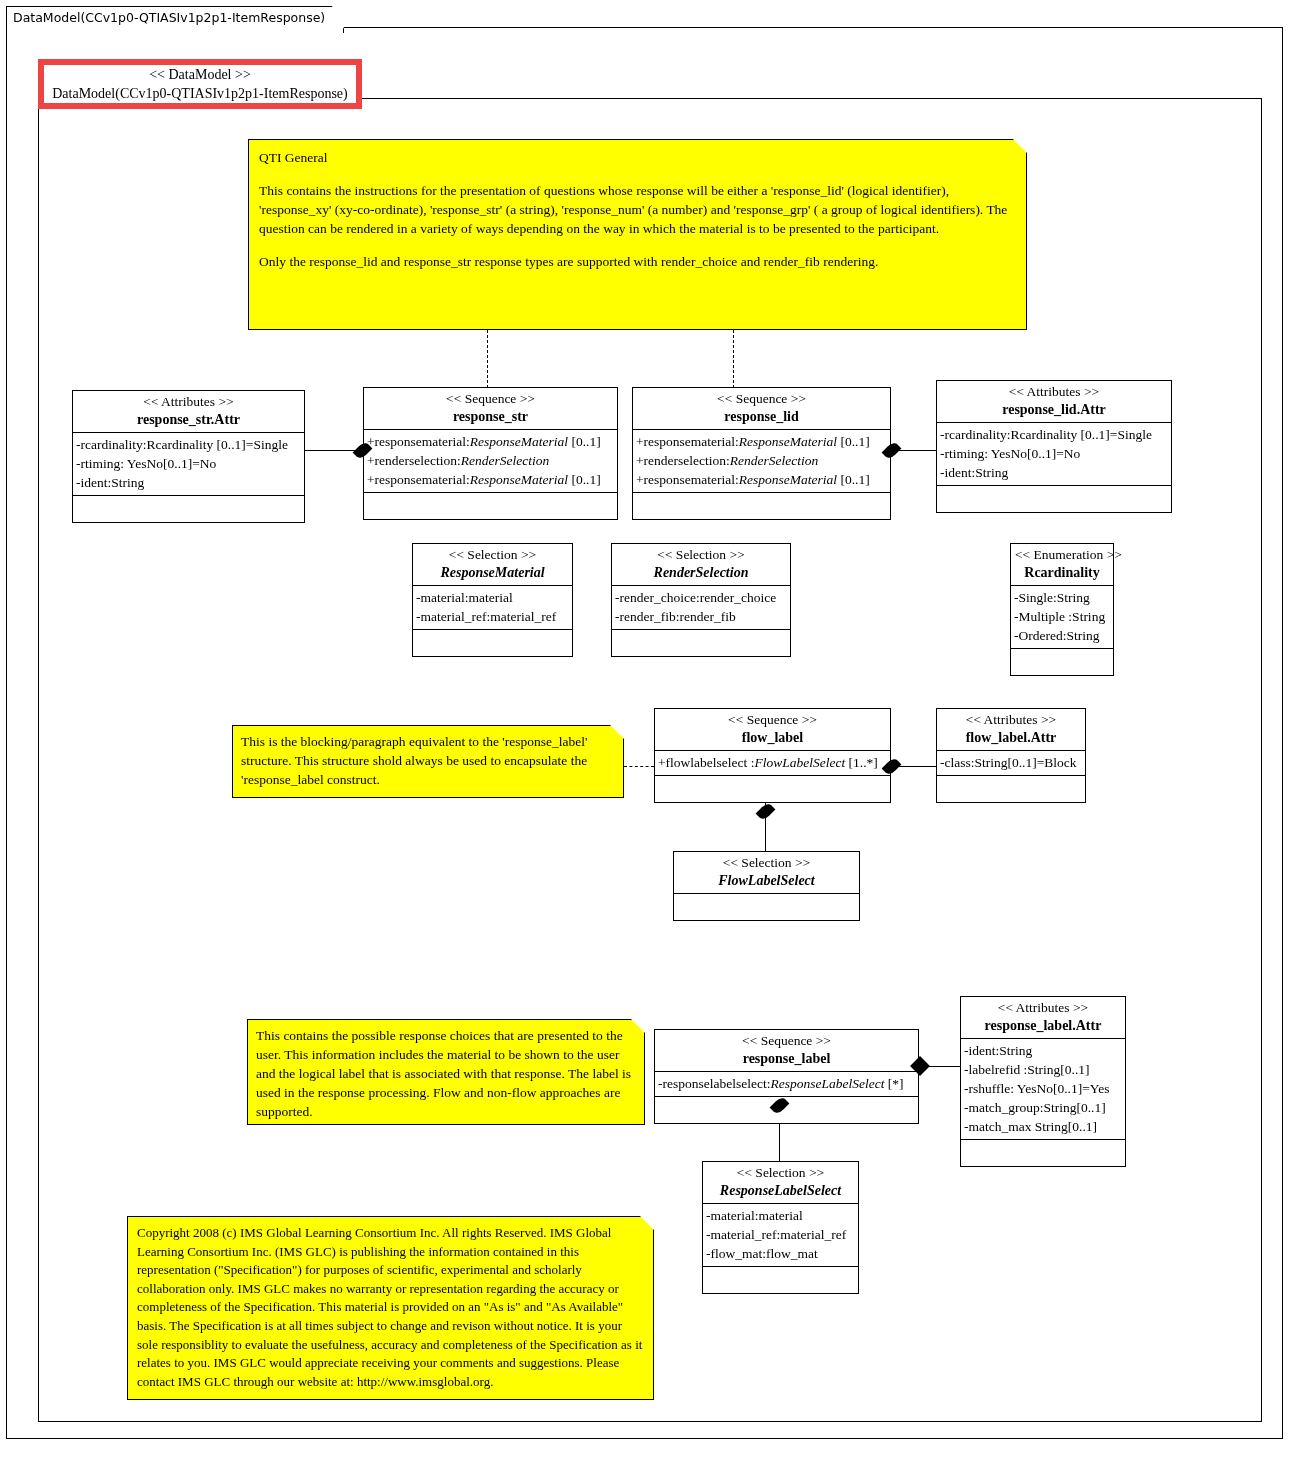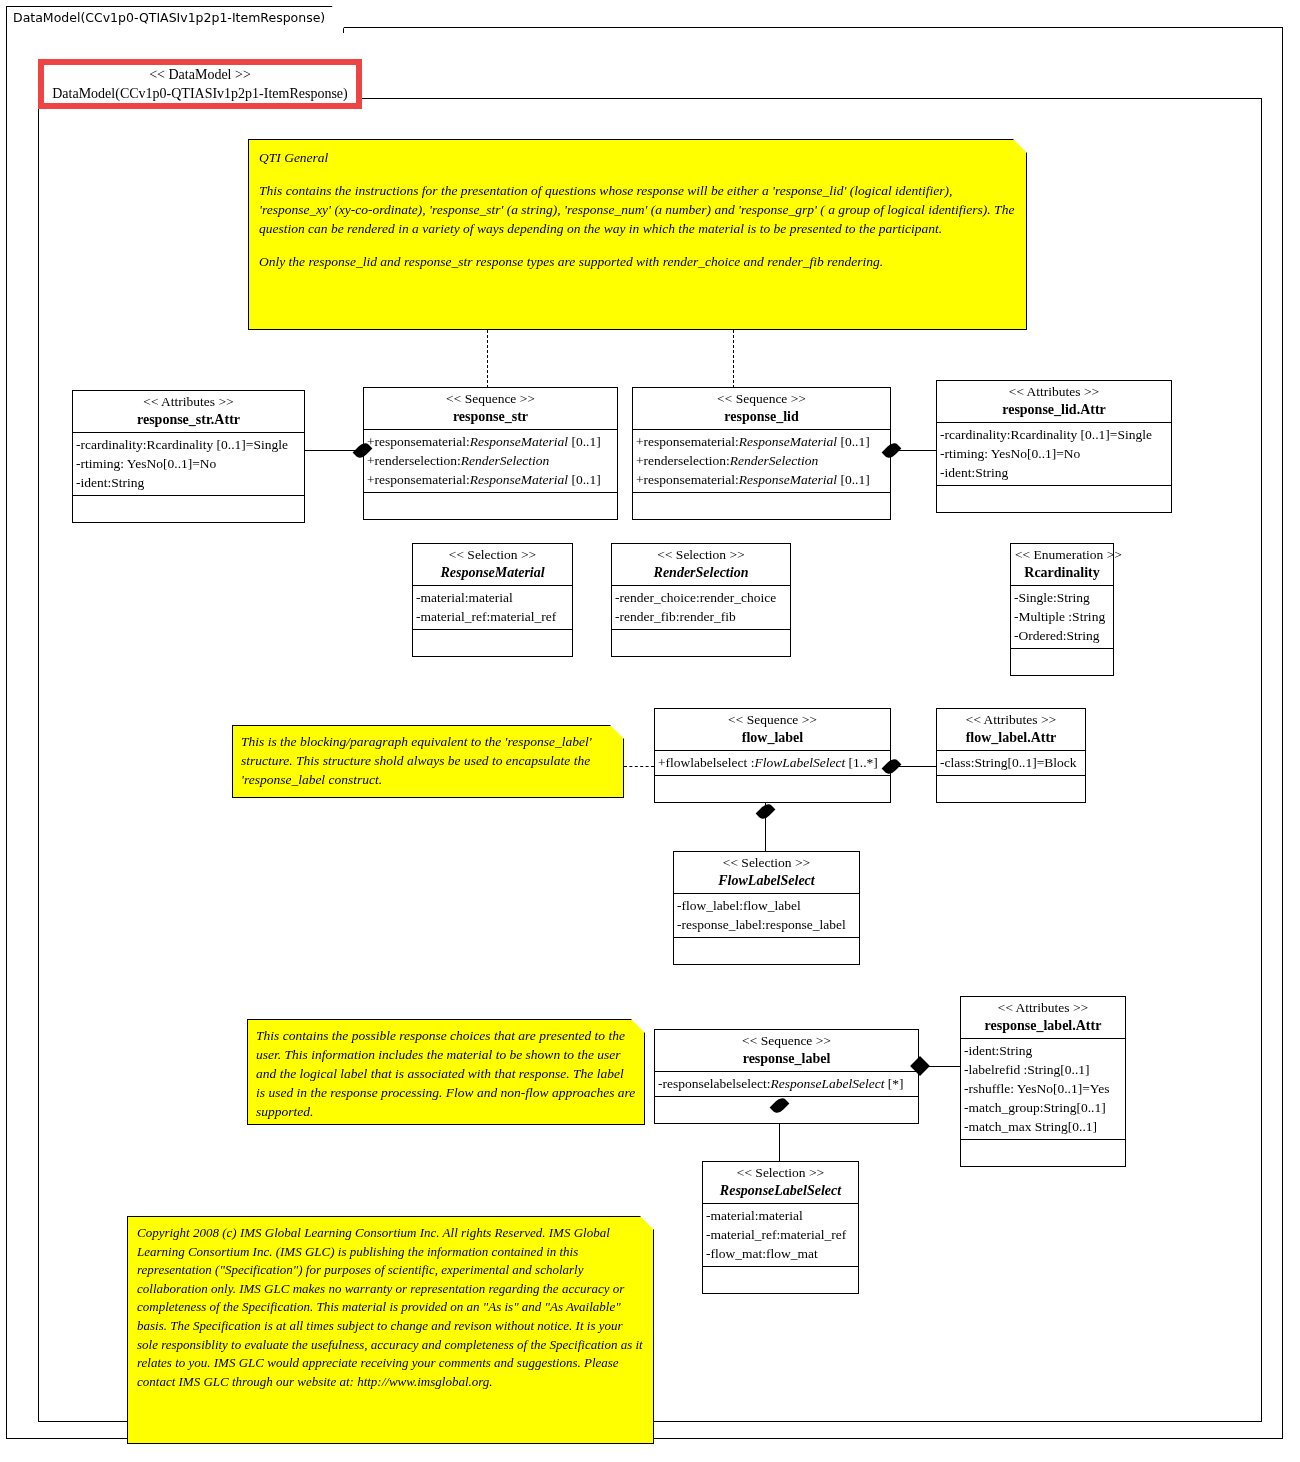--- a/index.html
+++ b/index.html
@@ -127,21 +127,20 @@
     height: 26px;
   }
 
   
   .note {
     position: absolute;
     background: #ffff00;
     border: 1px solid #000;
     box-sizing: border-box;
     z-index: 3;
-    font-style: italic;
   }
   .note .fold {
     position: absolute;
     right: -1px;
     top: -1px;
     width: 0;
     height: 0;
     border-left: 14px solid transparent;
     border-top: 14px solid #ffffff;
   }
@@ -349,24 +348,20 @@
   </div>
 
   <div class="ln v" style="left:765px; top:800px; height:52px;"></div>
   <div class="diamond tall" style="left:760px; top:803px;"></div>
 
   <div class="cls" style="left:673px; top:851px; width:187px;">
     <div class="hdr">
       <div class="stereo">&lt;&lt; Selection &gt;&gt;</div>
       <div class="cname ital">FlowLabelSelect</div>
     </div>
-    <div class="attrs">
-      <div class="row">-flow_label:flow_label</div>
-      <div class="row">-response_label:response_label</div>
-    </div>
     <div class="ops"></div>
   </div>
 
   <div class="note tight" style="left:247px; top:1019px; width:398px; height:106px;">
     <div class="fold"></div>
     <div class="txt">
       <p>This contains the possible response choices that are presented to the user.  This information includes the material to be shown to the user and the logical label that is associated with that response.  The label is used in the response processing.  Flow and non-flow approaches are supported.</p>
     </div>
   </div>
 
@@ -408,20 +403,20 @@
       <div class="cname ital">ResponseLabelSelect</div>
     </div>
     <div class="attrs">
       <div class="row">-material:material</div>
       <div class="row">-material_ref:material_ref</div>
       <div class="row">-flow_mat:flow_mat</div>
     </div>
     <div class="ops"></div>
   </div>
 
-  <div class="note copy" style="left:127px; top:1216px; width:527px; height:228px;">
+  <div class="note copy" style="left:127px; top:1216px; width:527px; height:184px;">
     <div class="fold"></div>
     <div class="txt">
       <p>Copyright 2008 (c) IMS Global Learning Consortium Inc.  All rights Reserved. IMS Global Learning Consortium Inc. (IMS GLC) is publishing the information contained in this representation ("Specification") for purposes of scientific, experimental and scholarly collaboration only.  IMS GLC makes no warranty or representation regarding the accuracy or completeness of the Specification. This material is provided on an "As is" and "As Available" basis.  The Specification is at all times subject to change and revison without notice.  It is your sole responsiblity to evaluate the usefulness, accuracy and completeness of the Specification as it relates to you.  IMS GLC would appreciate receiving your comments and suggestions. Please contact IMS GLC through our website at: http://www.imsglobal.org.</p>
     </div>
   </div>
 
 </div>
 
 </body></html>

